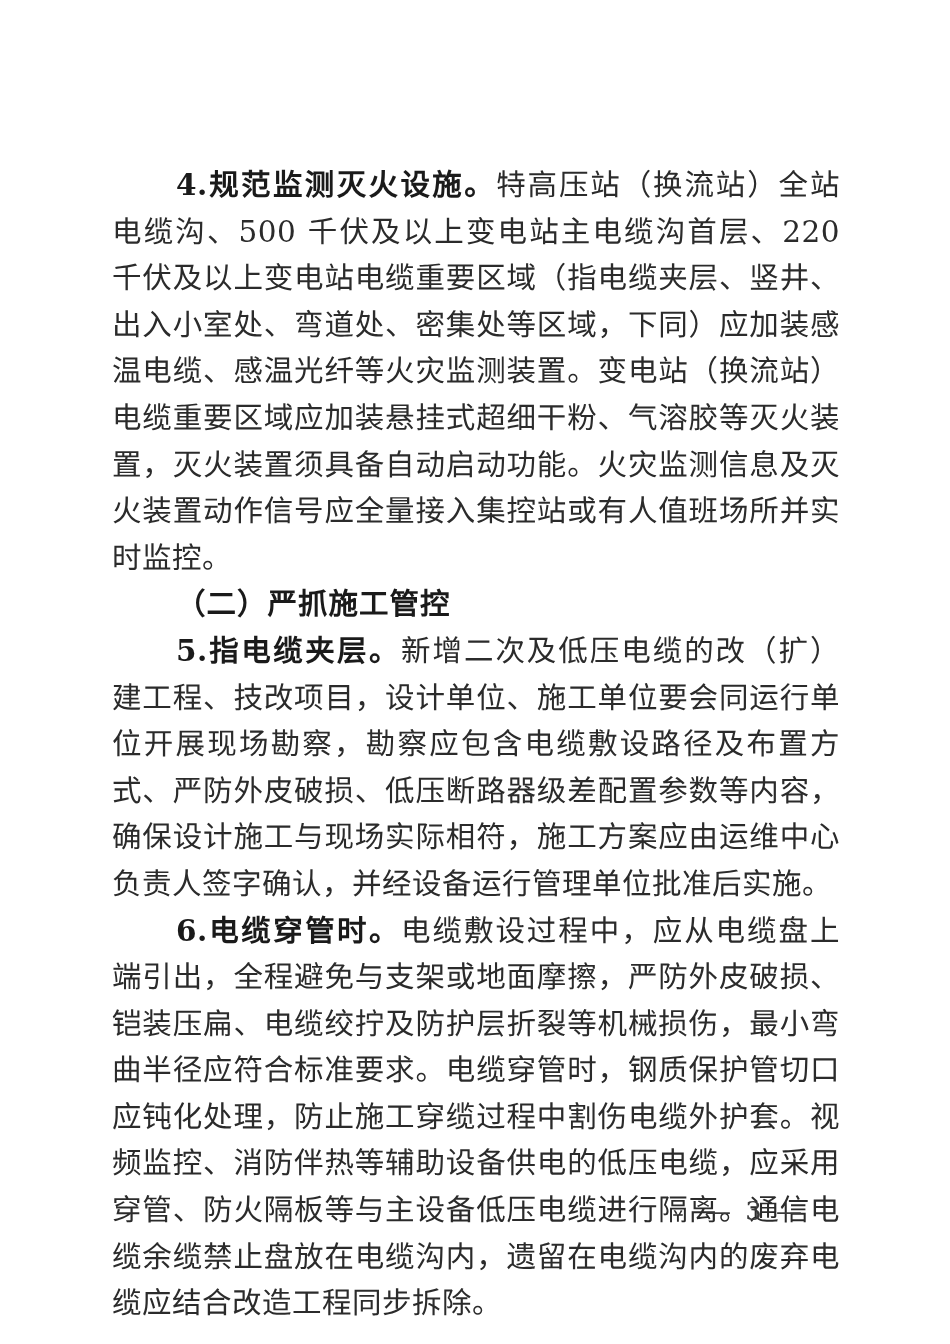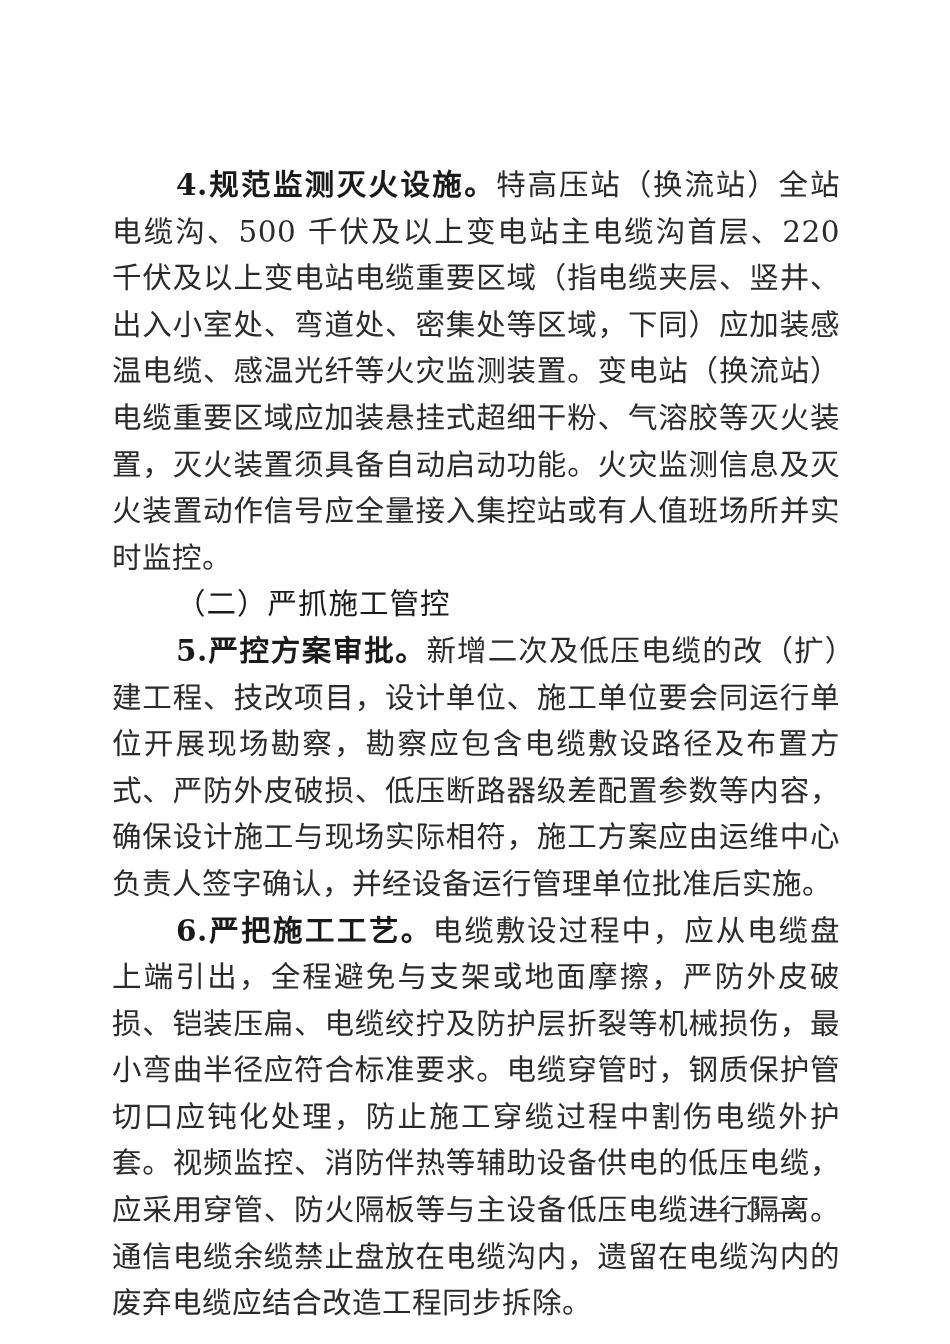--- a/index.html
+++ b/index.html
@@ -65,21 +65,21 @@
     letter-spacing: 0.5px;
   }
 
   
   .section-heading {
     margin: 0;
     padding: 0;
     text-indent: 64px;
     font-size: 29.5px;
     line-height: 46.6px;
-    font-weight: 400;
+    font-weight: 700;
     color: #1a1a1a;
     letter-spacing: 1px;
     font-family: "DejaVu Serif", "Liberation Serif", serif;
   }
 
   
   .footer {
     position: absolute;
     left: 0;
     top: 1196px;
@@ -103,25 +103,25 @@
 
   <div class="content">
 
     <p class="para">
       <span class="lead-num">4.</span><span class="lead">规范监测灭火设施。</span><span>特高压站（换流站）全站电缆沟、500 千伏及以上变电站主电缆沟首层、220 千伏及以上变电站电缆重要区域（指电缆夹层、竖井、出入小室处、弯道处、密集处等区域，下同）应加装感温电缆、感温光纤等火灾监测装置。变电站（换流站）电缆重要区域应加装悬挂式超细干粉、气溶胶等灭火装置，灭火装置须具备自动启动功能。火灾监测信息及灭火装置动作信号应全量接入集控站或有人值班场所并实时监控。</span>
     </p>
 
     <p class="section-heading">（二）严抓施工管控</p>
 
     <p class="para">
-      <span class="lead-num">5.</span><span class="lead">严控方案审批。</span><span>新增二次及低压电缆的改（扩）建工程、技改项目，设计单位、施工单位要会同运行单位开展现场勘察，勘察应包含电缆敷设路径及布置方式、严防外皮破损、低压断路器级差配置参数等内容，确保设计施工与现场实际相符，施工方案应由运维中心负责人签字确认，并经设备运行管理单位批准后实施。</span>
+      <span class="lead-num">5.</span><span class="lead">指电缆夹层。</span><span>新增二次及低压电缆的改（扩）建工程、技改项目，设计单位、施工单位要会同运行单位开展现场勘察，勘察应包含电缆敷设路径及布置方式、严防外皮破损、低压断路器级差配置参数等内容，确保设计施工与现场实际相符，施工方案应由运维中心负责人签字确认，并经设备运行管理单位批准后实施。</span>
     </p>
 
     <p class="para gap-before">
-      <span class="lead-num">6.</span><span class="lead">严把施工工艺。</span><span>电缆敷设过程中，应从电缆盘上端引出，全程避免与支架或地面摩擦，严防外皮破损、铠装压扁、电缆绞拧及防护层折裂等机械损伤，最小弯曲半径应符合标准要求。电缆穿管时，钢质保护管切口应钝化处理，防止施工穿缆过程中割伤电缆外护套。视频监控、消防伴热等辅助设备供电的低压电缆，应采用穿管、防火隔板等与主设备低压电缆进行隔离。通信电缆余缆禁止盘放在电缆沟内，遗留在电缆沟内的废弃电缆应结合改造工程同步拆除。</span>
+      <span class="lead-num">6.</span><span class="lead">电缆穿管时。</span><span>电缆敷设过程中，应从电缆盘上端引出，全程避免与支架或地面摩擦，严防外皮破损、铠装压扁、电缆绞拧及防护层折裂等机械损伤，最小弯曲半径应符合标准要求。电缆穿管时，钢质保护管切口应钝化处理，防止施工穿缆过程中割伤电缆外护套。视频监控、消防伴热等辅助设备供电的低压电缆，应采用穿管、防火隔板等与主设备低压电缆进行隔离。通信电缆余缆禁止盘放在电缆沟内，遗留在电缆沟内的废弃电缆应结合改造工程同步拆除。</span>
     </p>
 
   </div>
 
   <div class="footer">
     <span class="page-number">— 3 —</span>
   </div>
 
 </div>
 

